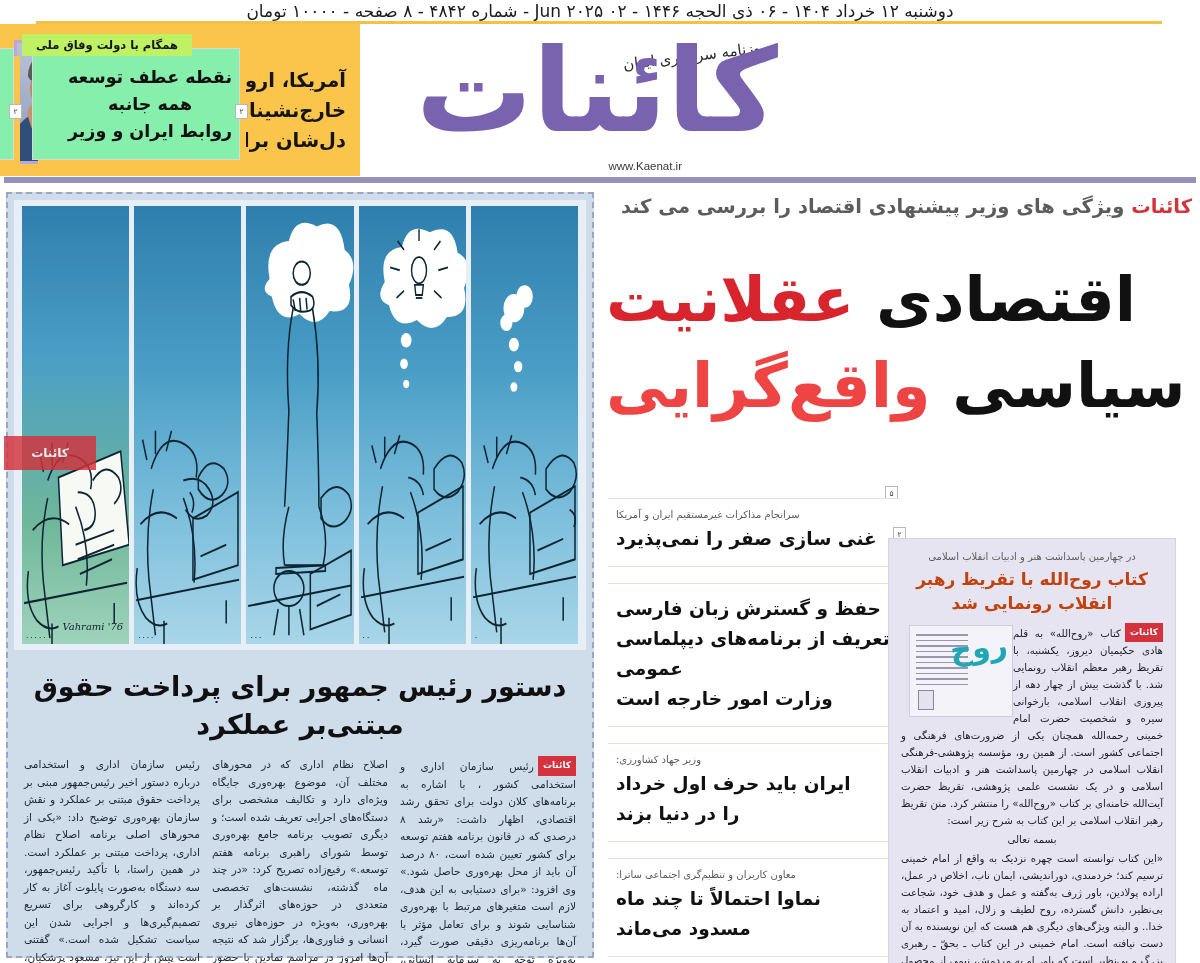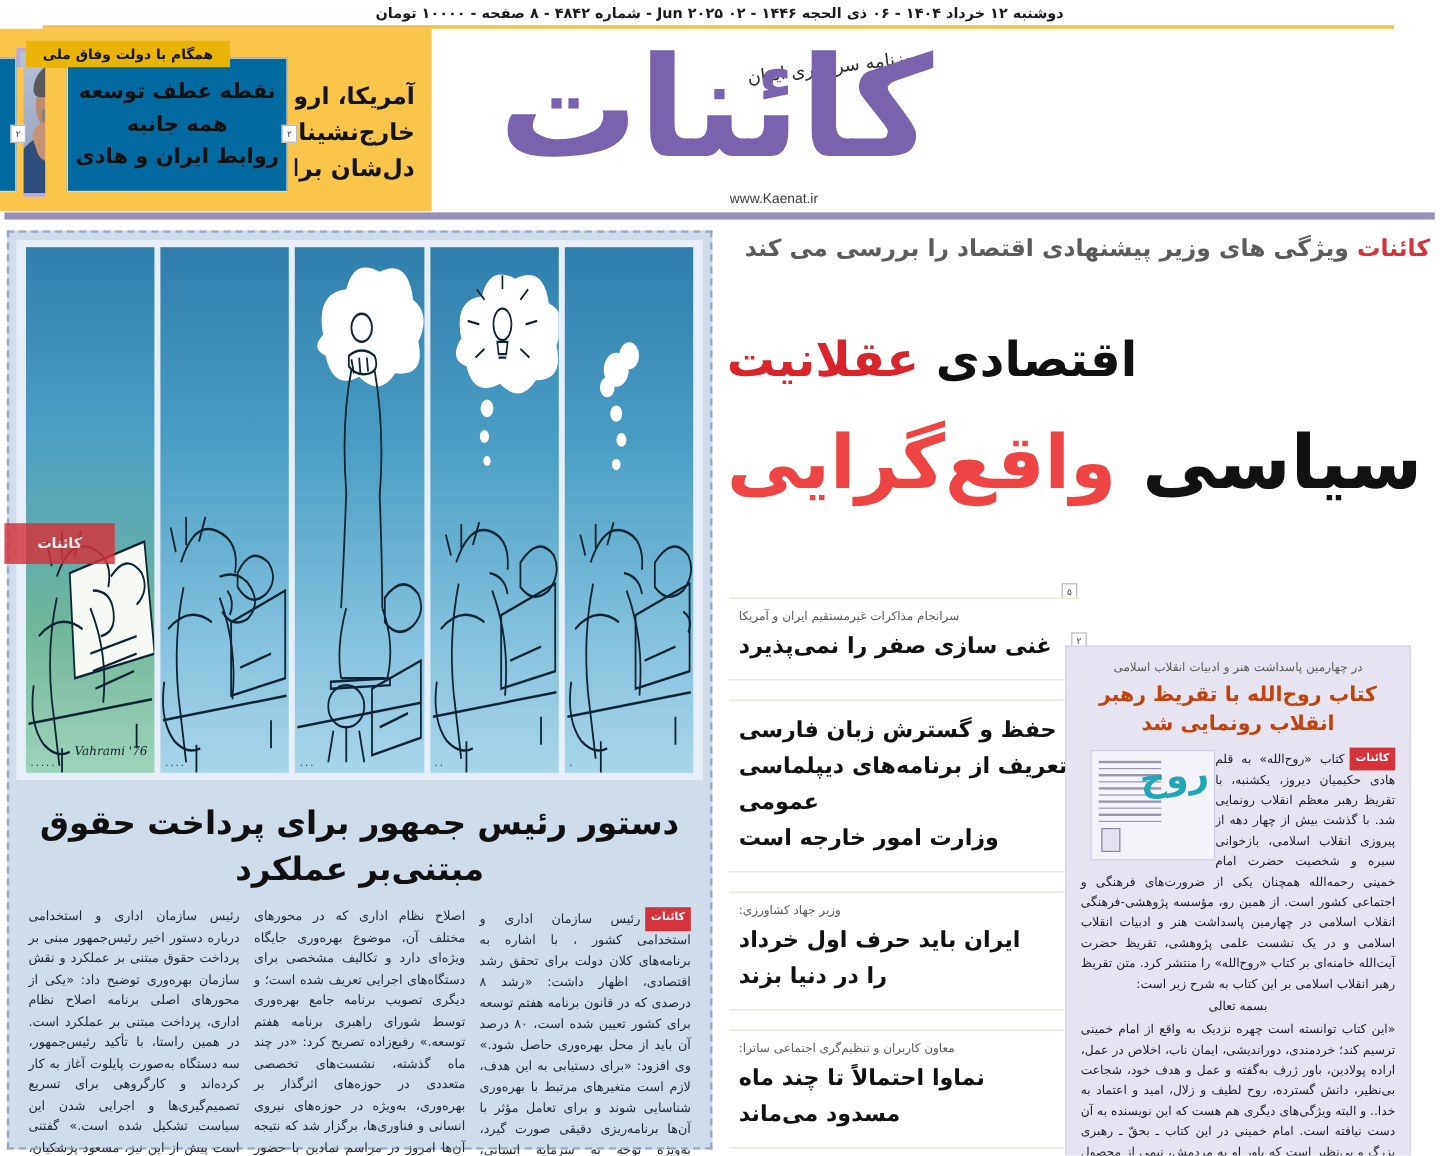--- a/index.html
+++ b/index.html
@@ -11,21 +11,21 @@
     overflow:hidden;
   }
   .page { position:relative; width:1200px; height:963px; background:#fff; }
 
   
   .dateline-wrap{
     position:absolute; top:0; left:0; width:1200px; height:22px;
     display:flex; align-items:center; justify-content:center;
   }
   .dateline{
-    font-size:12px; font-weight:700; color:#1b1b1b; letter-spacing:0;
+    font-size:17px; font-weight:400; color:#1b1b1b; letter-spacing:0;
     white-space:nowrap; direction:rtl;
   }
   .dateline-rule{
     position:absolute; top:21px; right:38px; width:1126px; height:2.5px;
     background:#F2C244;
   }
 
   
   .masthead{ position:absolute; top:24px; left:0; width:1200px; height:152px; }
 
@@ -92,31 +92,31 @@
     border-radius:12px; background:#c79272; transform:rotate(-18deg);
   }
   .tb-pagebadge{
     position:absolute; left:158px; bottom:8px;
   }
 
   
   .teaser{ position:absolute; top:24px; height:122px; }
   .teaser .tag{
     position:absolute; top:-14px; right:48px; min-width:120px;
-    background:#eab308; color:#151515; font-size:11.5px; font-weight:700;
+    background:#bef264; color:#151515; font-size:11.5px; font-weight:700;
     padding:4px 14px; text-align:center; white-space:nowrap; z-index:3;
   }
   .teaser .boxshadow{
     position:absolute; top:8px; right:-6px; width:208px; height:112px;
     background:#FBC54C; z-index:1;
   }
   .teaser .box{
-    position:absolute; top:0; right:0; width:184px; height:112px;
-    background:#0369a1; border:1px solid #d9d9d9; z-index:2;
-    display:flex; align-items:center; justify-content:center;
+    position:absolute; top:0; right:0; width:208px; height:112px;
+    background:#86efac; border:1px solid #d9d9d9; z-index:2;
+    display:flex; align-items:center; justify-content:flex-start;
   }
   .teaser .headline{
     width:178px; text-align:center; font-size:17.5px; line-height:27px;
     font-weight:700; color:#111;
   }
   .teaser .pb{ position:absolute; left:-5px; top:56px; z-index:4; }
   #teaser-1{ left:14px; }
   #teaser-2{ left:240px; }
 
   
@@ -185,21 +185,21 @@
     position:absolute; top:192px; right:8px; width:592px; height:300px;
     text-align:left; padding-left:6px;
   }
   .lead-kicker{
     font-size:19.5px; line-height:30px; color:#5c5c5c; font-weight:700;
     text-align:right; direction:rtl; white-space:nowrap;
   }
   .lead-kicker .brand{ color:#d4323c; }
   .lead-h1{
     margin-top:36px; text-align:left; direction:rtl;
-    font-size:40px; line-height:84px; font-weight:700; color:#111;
+    font-size:62px; line-height:84px; font-weight:700; color:#111;
     white-space:nowrap;
   }
   .lead-h1 .red{ color:#d8242c; }
   .lead-h2{
     margin-top:2px; text-align:left; direction:rtl;
     font-size:62px; line-height:84px; font-weight:700; color:#111;
     white-space:nowrap;
   }
   .lead-h2 .red{ color:#ef4444; }
 
@@ -300,21 +300,21 @@
         <div class="pagebadge">۲</div>
       </div>
     </div>
 
     <div class="teaser" id="teaser-2">
       <div class="boxshadow"></div>
       <div class="tag">همگام با دولت وفاق ملی</div>
       <div class="box">
         <div class="headline">
           <div>نقطه عطف توسعه همه جانبه</div>
-          <div>روابط ایران و هادی</div>
+          <div>روابط ایران و وزیر</div>
         </div>
       </div>
       <div class="pb">
         <div class="pagebadge">۲</div>
       </div>
     </div>
 
     <div class="logo-area">
       <div class="logo-sub">روزنامه سراسری ایران</div>
       <div class="logo-main">کائنات</div>

